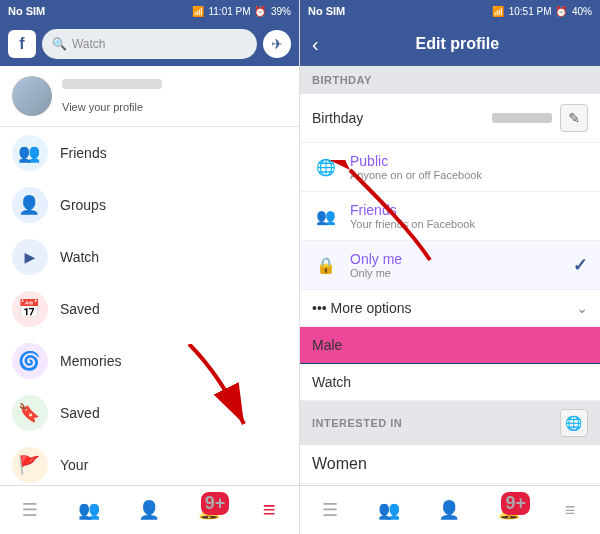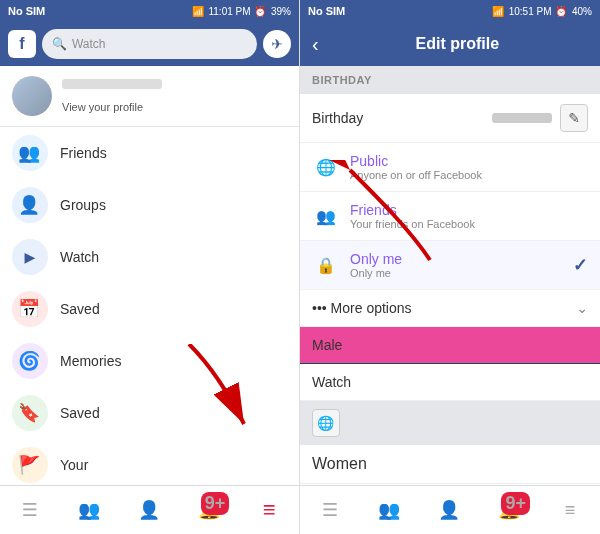--- a/index.html
+++ b/index.html
@@ -293,20 +293,21 @@
 
     <div class="gender-row">
       <div class="gender-value">Male</div>
     </div>
 
     <div class="custom-row">
       <div class="custom-value">Watch</div>
     </div>
 
     <div class="interested-header">
+      <span class="interested-label">INTERESTED IN</span>
       <div class="globe-btn">
         <span>🌐</span>
       </div>
     </div>
 
     <div class="women-row">
       <div class="women-value">Women</div>
     </div>
 
     <div class="men-row">

